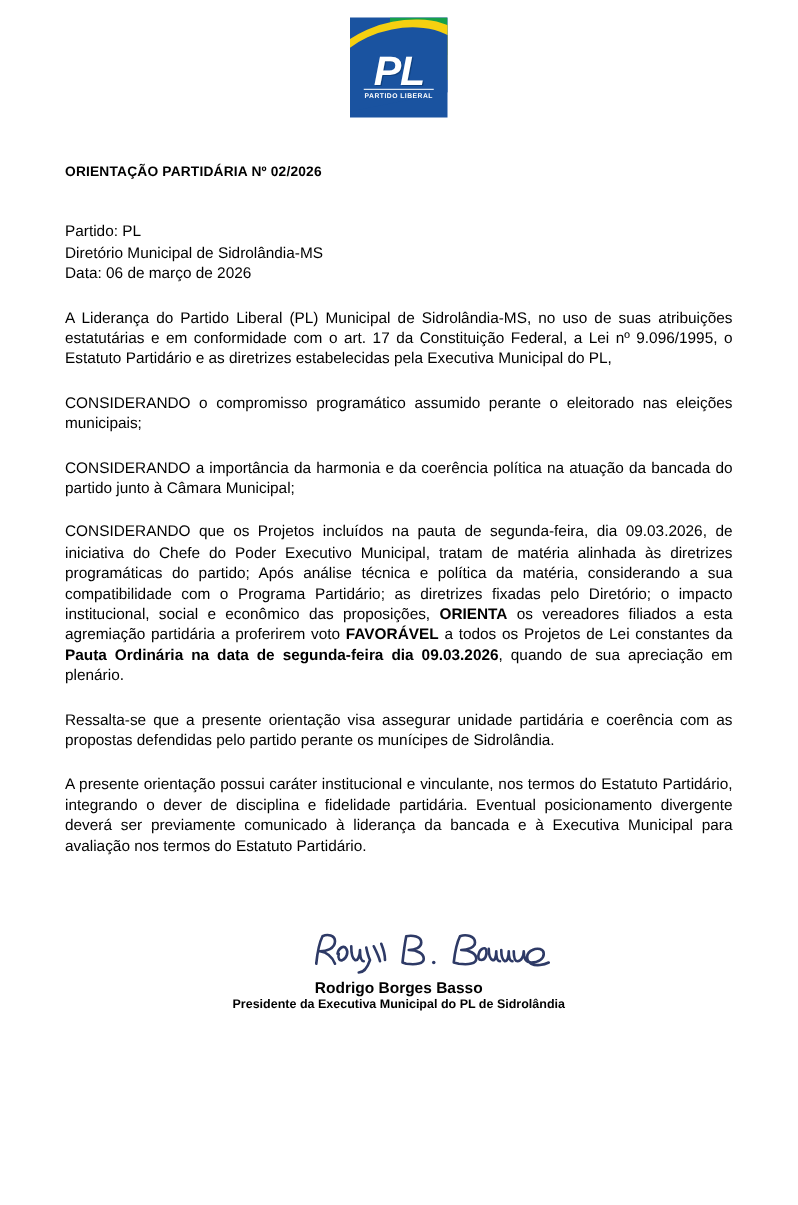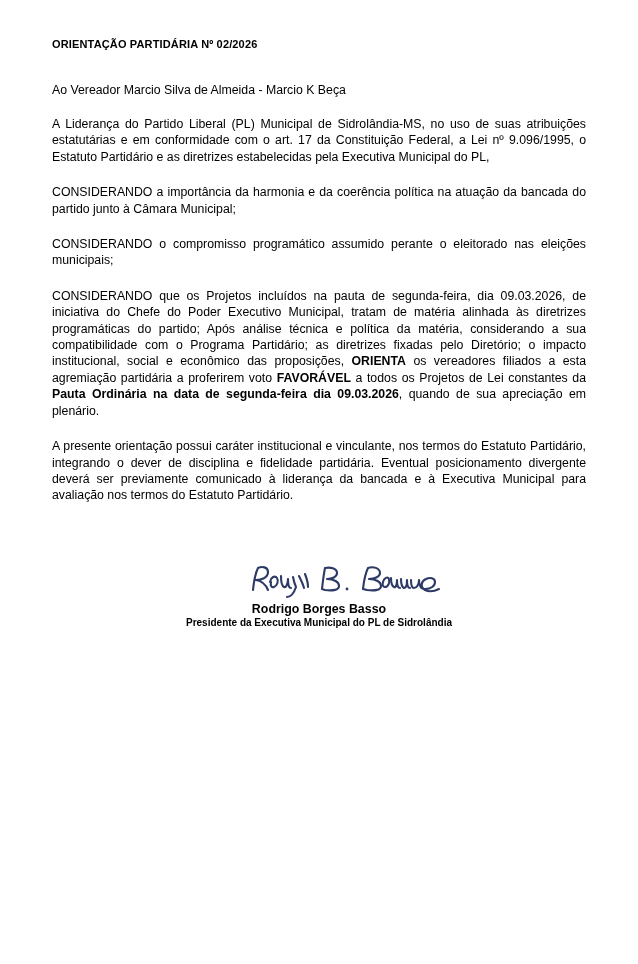--- a/index.html
+++ b/index.html
@@ -160,37 +160,52 @@
     font-size: 10px;
     font-weight: bold;
     margin-top: 1px;
   }
 </style>
 </head>
 <body>
 
 <div class="page">
 
+  <div class="logo-wrap">
+    <div class="logo">
+      <div class="logo-green"></div>
+      <div class="logo-yellowcurve"></div>
+      <div class="logo-bluecurve"></div>
+      <div class="logo-text">PL</div>
+      <div class="logo-rule"></div>
+      <div class="logo-sub">PARTIDO LIBERAL</div>
+    </div>
+  </div>
 
   <div class="content">
 
     <div class="doc-title">ORIENTAÇÃO PARTIDÁRIA Nº 02/2026</div>
 
-
-    <div class="addressee">Ao Vereador Marcio Silva de Almeida - Marcio K Beça</div>
+    <div class="meta-block">
+      <div>Partido: PL</div>
+      <div>Diretório Municipal de Sidrolândia-MS</div>
+      <div>Data: 06 de março de 2026</div>
+    </div>
+
 
 
     <p class="para">A Liderança do Partido Liberal (PL) Municipal de Sidrolândia-MS, no uso de suas atribuições estatutárias e em conformidade com o art. 17 da Constituição Federal, a Lei nº 9.096/1995, o Estatuto Partidário e as diretrizes estabelecidas pela Executiva Municipal do PL,</p>
 
+    <p class="para">CONSIDERANDO o compromisso programático assumido perante o eleitorado nas eleições municipais;</p>
+
     <p class="para">CONSIDERANDO a importância da harmonia e da coerência política na atuação da bancada do partido junto à Câmara Municipal;</p>
 
-    <p class="para">CONSIDERANDO o compromisso programático assumido perante o eleitorado nas eleições municipais;</p>
-
     <p class="para"><span>CONSIDERANDO que os Projetos incluídos na pauta de segunda-feira, dia 09.03.2026, de iniciativa do Chefe do Poder Executivo Municipal, tratam de matéria alinhada às diretrizes programáticas do partido; Após análise técnica e política da matéria, considerando a sua compatibilidade com o Programa Partidário; as diretrizes fixadas pelo Diretório; o impacto institucional, social e econômico das proposições, </span><b>ORIENTA</b><span> os vereadores filiados a esta agremiação partidária a proferirem voto </span><b>FAVORÁVEL</b><span> a todos os Projetos de Lei constantes da </span><b>Pauta Ordinária na data de segunda-feira dia 09.03.2026</b><span>, quando de sua apreciação em plenário.</span></p>
 
+    <p class="para">Ressalta-se que a presente orientação visa assegurar unidade partidária e coerência com as propostas defendidas pelo partido perante os munícipes de Sidrolândia.</p>
 
     <p class="para">A presente orientação possui caráter institucional e vinculante, nos termos do Estatuto Partidário, integrando o dever de disciplina e fidelidade partidária. Eventual posicionamento divergente deverá ser previamente comunicado à liderança da bancada e à Executiva Municipal para avaliação nos termos do Estatuto Partidário.</p>
 
     <div class="sign-block">
       <div class="signature">
         <svg width="304" height="44" viewBox="0 0 304 44" fill="none" xmlns="http://www.w3.org/2000/svg" aria-hidden="true">
           <g stroke="#2e3a66" stroke-width="2.1" fill="none" stroke-linecap="round" stroke-linejoin="round">
             <path d="M86 30 C87 20, 89 12, 91 8 C95 6, 101 7, 101 12 C101 18, 94 20, 89 20 C95 21, 99 25, 101 30"></path>
             <path d="M103 22 C104 17, 108 15, 110 18 C112 21, 110 26, 107 27 C105 28, 103 26, 104 22"></path>
             <path d="M114 16 C114 22, 115 26, 117 27 C119 28, 121 24, 121 19 C121 25, 122 28, 124 28"></path>

